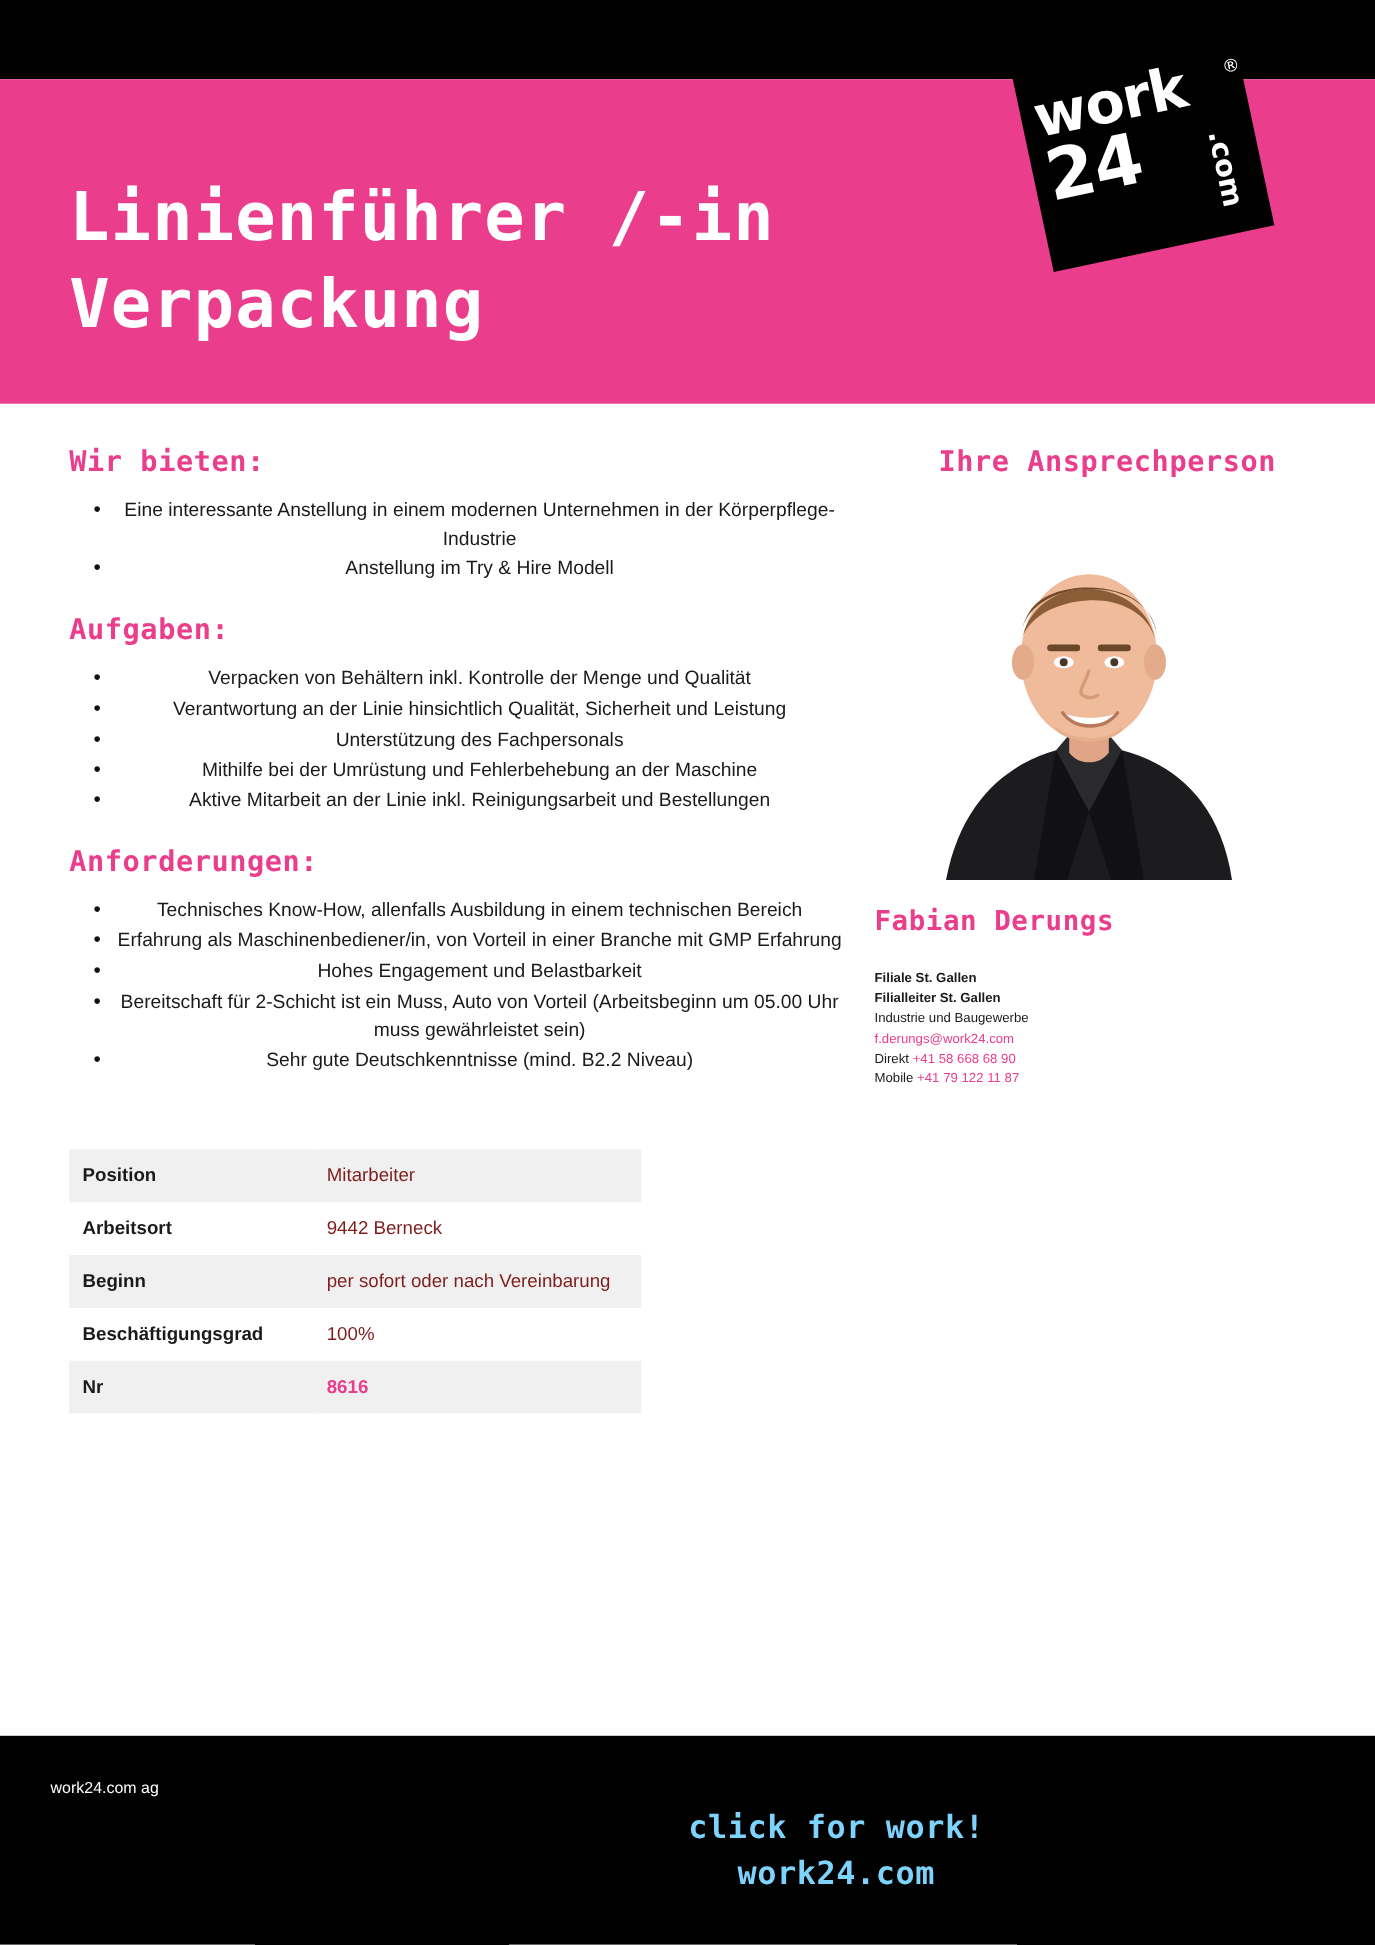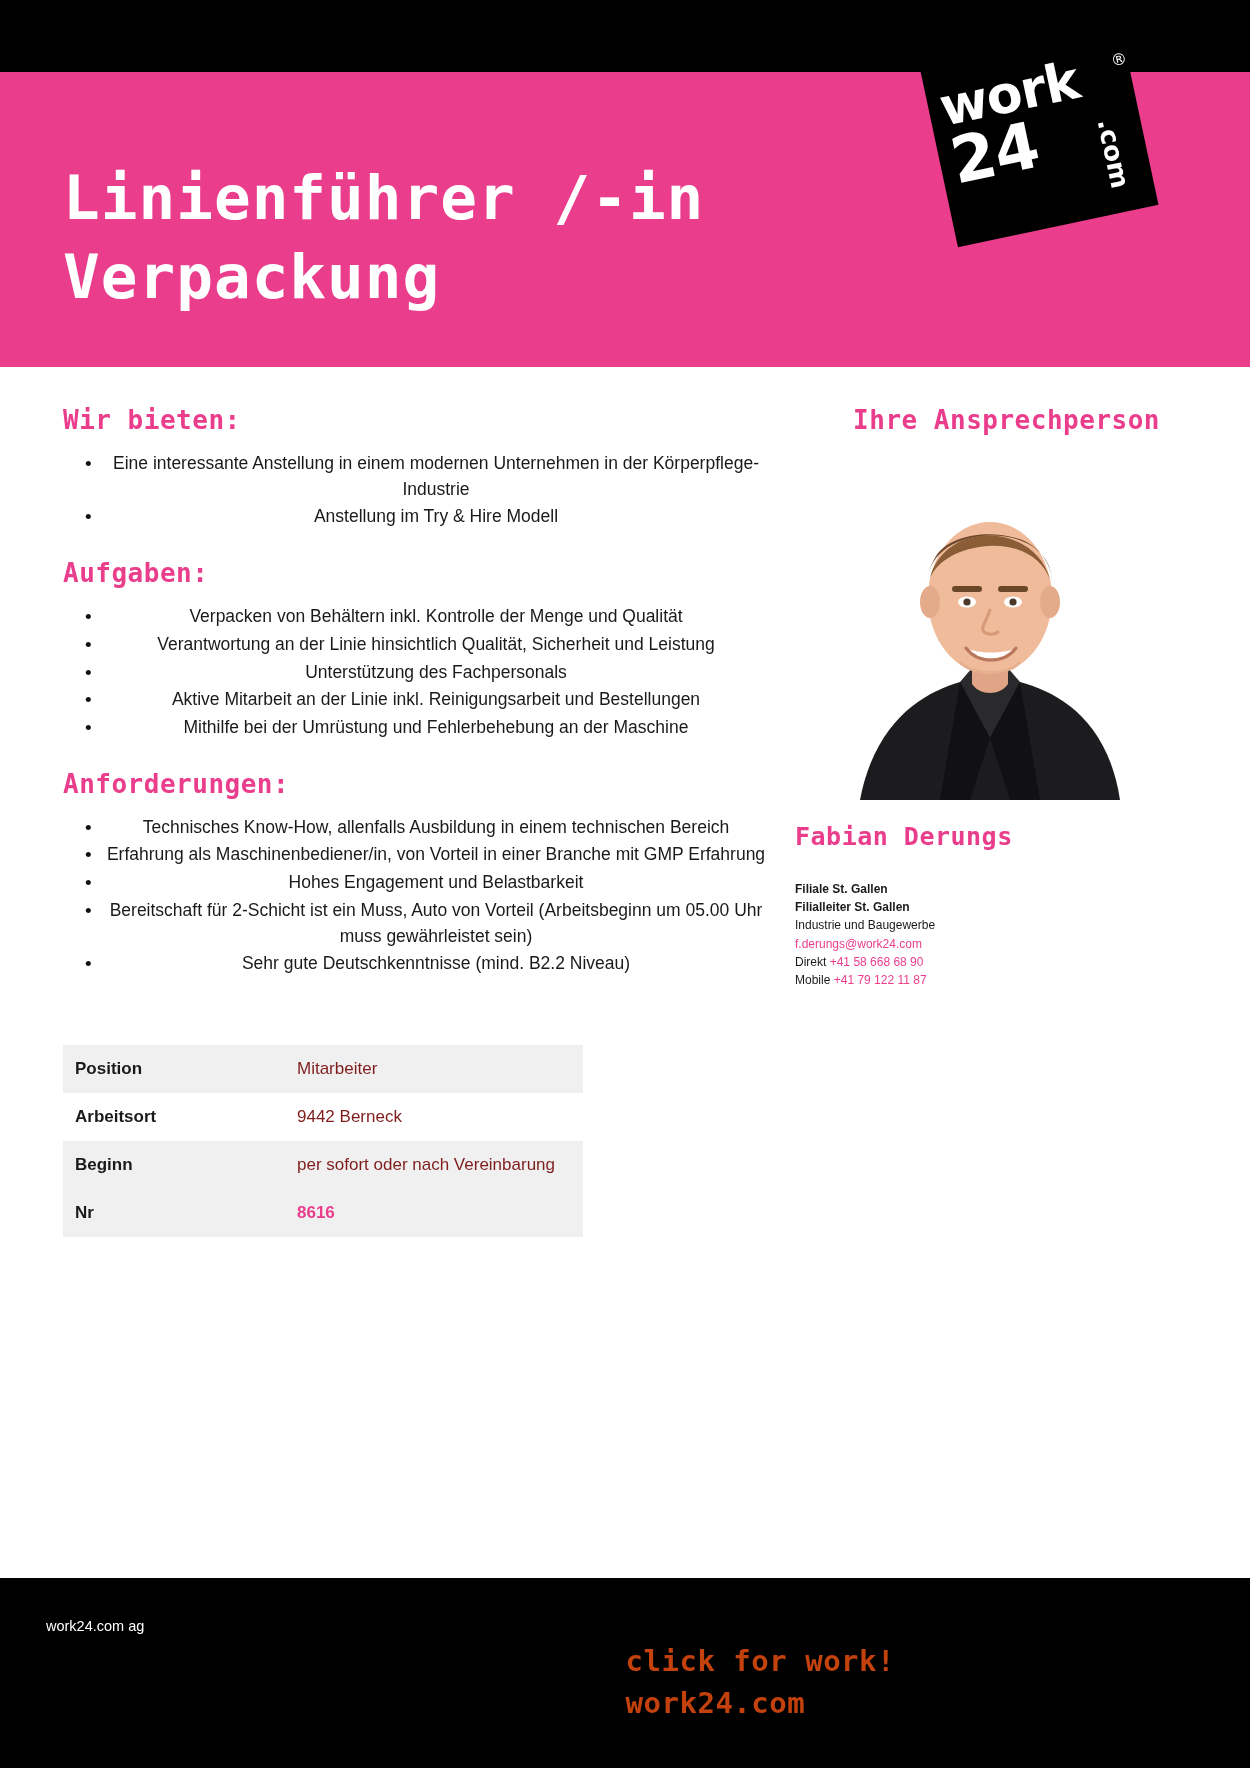--- a/index.html
+++ b/index.html
@@ -201,24 +201,24 @@
   }
   .footer-left {
     position: absolute;
     left: 46px; top: 40px;
     color: #ffffff;
     font-size: 14.5px;
   }
   .footer-claim {
     position: absolute;
     right: 355px; top: 62px;
-    text-align: left;
-    font-family: "DejaVu Sans Mono", monospace;
-    font-weight: bold;
-    color: #c2410c;
+    text-align: center;
+    font-family: "DejaVu Sans Mono", monospace;
+    font-weight: bold;
+    color: #7dd3fc;
     font-size: 29px;
     line-height: 1.45;
     letter-spacing: 0.5px;
     margin-left: 48px;
   }
 </style>
 </head>
 <body>
 
 <div class="top-black"></div>
@@ -246,22 +246,22 @@
       <li>Anstellung im Try &amp; Hire Modell</li>
     </ul>
   </div>
 
   <div class="section">
     <h2 class="section-title">Aufgaben:</h2>
     <ul class="bullets">
       <li>Verpacken von Behältern inkl. Kontrolle der Menge und Qualität</li>
       <li>Verantwortung an der Linie hinsichtlich Qualität, Sicherheit und Leistung</li>
       <li>Unterstützung des Fachpersonals</li>
+      <li>Mithilfe bei der Umrüstung und Fehlerbehebung an der Maschine</li>
       <li>Aktive Mitarbeit an der Linie inkl. Reinigungsarbeit und Bestellungen</li>
-      <li>Mithilfe bei der Umrüstung und Fehlerbehebung an der Maschine</li>
     </ul>
   </div>
 
   <div class="section">
     <h2 class="section-title">Anforderungen:</h2>
     <ul class="bullets">
       <li>Technisches Know-How, allenfalls Ausbildung in einem technischen Bereich</li>
       <li>Erfahrung als Maschinenbediener/in, von Vorteil in einer Branche mit GMP Erfahrung</li>
       <li>Hohes Engagement und Belastbarkeit</li>
       <li>Bereitschaft für 2-Schicht ist ein Muss, Auto von Vorteil (Arbeitsbeginn um 05.00 Uhr muss gewährleistet sein)</li>
@@ -278,20 +278,24 @@
       <td class="v">Mitarbeiter</td>
     </tr>
     <tr>
       <td class="k">Arbeitsort</td>
       <td class="v">9442 Berneck</td>
     </tr>
     <tr class="alt">
       <td class="k">Beginn</td>
       <td class="v">per sofort oder nach Vereinbarung</td>
     </tr>
+    <tr>
+      <td class="k">Beschäftigungsgrad</td>
+      <td class="v">100%</td>
+    </tr>
     <tr class="alt">
       <td class="k">Nr</td>
       <td class="v pink">8616</td>
     </tr>
   </tbody>
 </table>
 
 <div class="right-col">
   <h2 class="contact-head">Ihre Ansprechperson</h2>
 </div>

